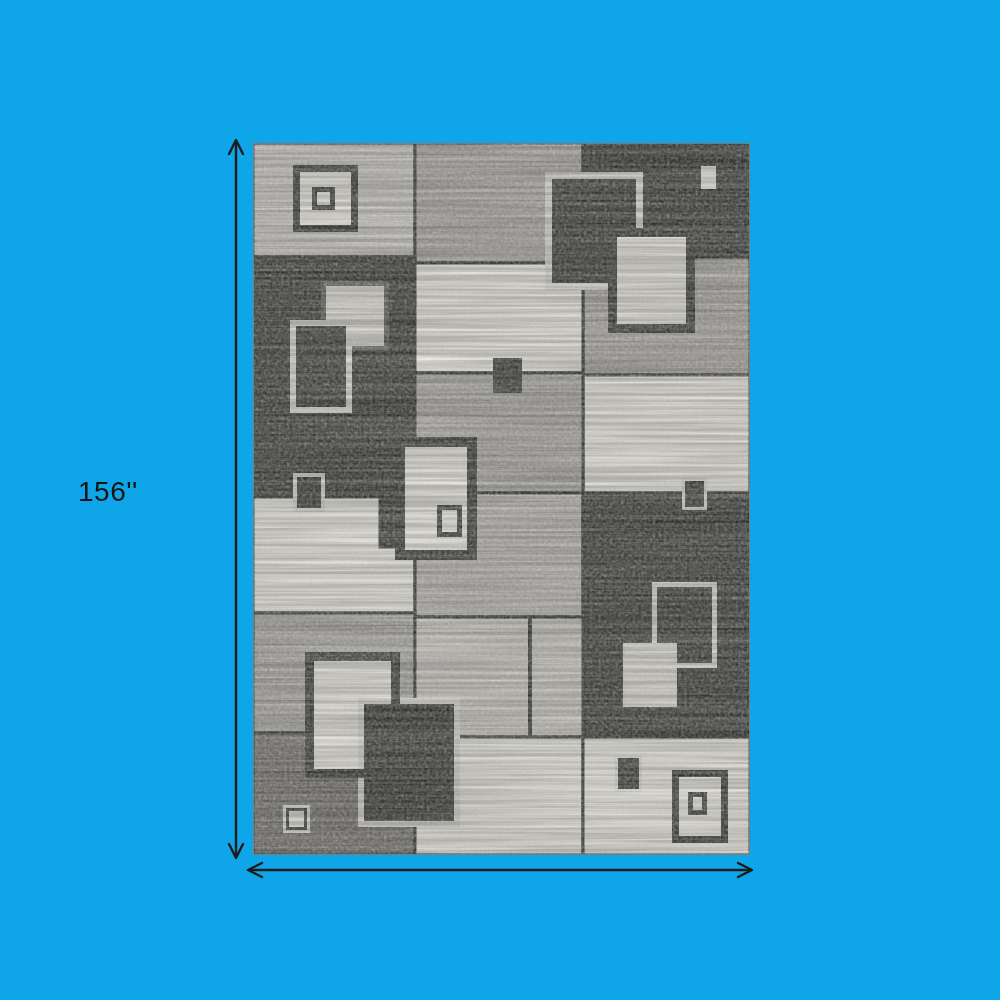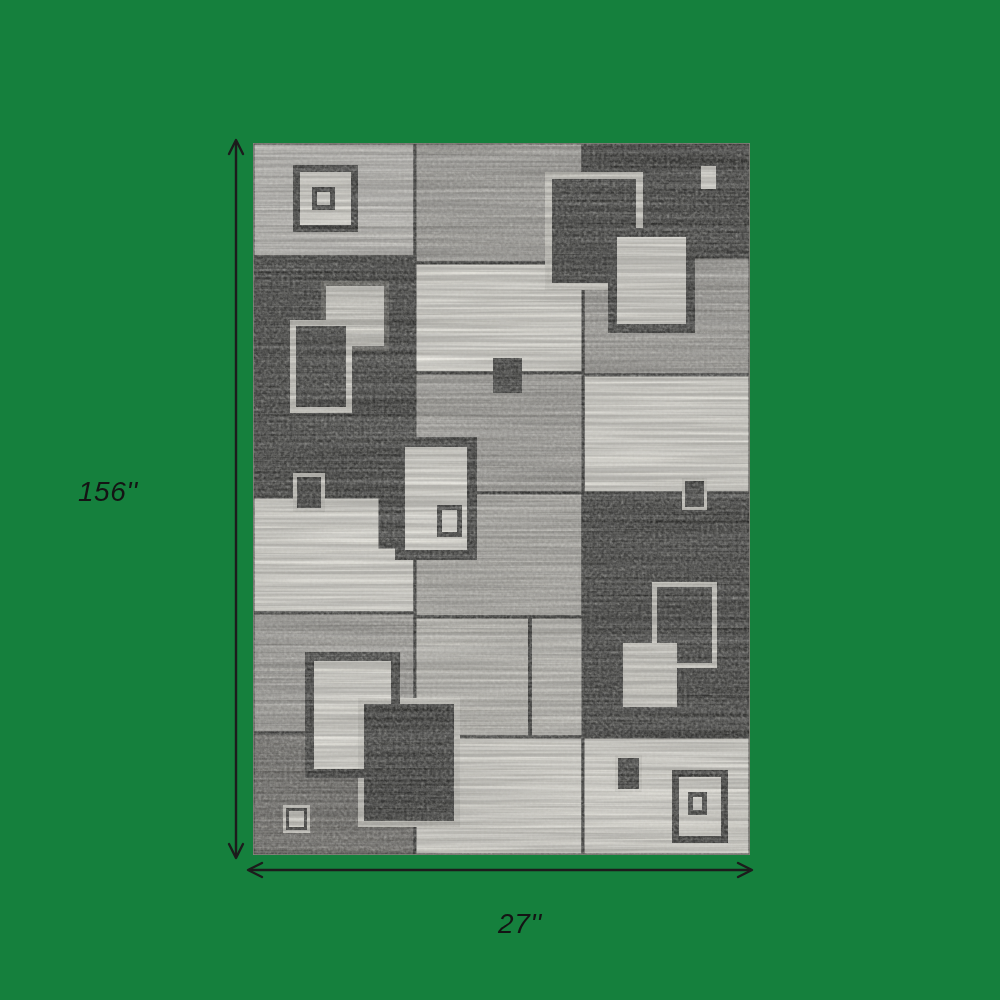--- a/index.html
+++ b/index.html
@@ -1,21 +1,21 @@
 <!DOCTYPE html>
 <html><head>
 <meta charset="utf-8">
 <style>
   html,body{margin:0;padding:0;}
   body{
     width:1000px;height:1000px;background:#ffffff;
     font-family:"Liberation Sans", sans-serif;
     overflow:hidden;
   }
-  .stage{position:relative;width:1000px;height:1000px;background:#15803d;font-style:italic;}
+  .stage{position:relative;width:1000px;height:1000px;background:#0ea5e9;}
   #scene{position:absolute;left:0;top:0;}
   .dim-label{
     position:absolute;
     color:#141414;
     font-size:28px;
     letter-spacing:0.5px;
     text-align:center;
     user-select:none;
   }
   .dim-label.v{left:38px;top:476px;width:140px;}
@@ -118,14 +118,13 @@
     <polyline points="229,154 236,140 243,154" fill="none" stroke="#1c1c1c" stroke-width="2.4" stroke-linecap="round" stroke-linejoin="round"></polyline>
     <polyline points="229,844 236,858 243,844" fill="none" stroke="#1c1c1c" stroke-width="2.4" stroke-linecap="round" stroke-linejoin="round"></polyline>
   </g>
       <g>
     <line x1="250" y1="870" x2="750" y2="870" fill="none" stroke="#1c1c1c" stroke-width="2.4" stroke-linecap="round" stroke-linejoin="round"></line>
     <polyline points="262,863 248,870 262,877" fill="none" stroke="#1c1c1c" stroke-width="2.4" stroke-linecap="round" stroke-linejoin="round"></polyline>
     <polyline points="738,863 752,870 738,877" fill="none" stroke="#1c1c1c" stroke-width="2.4" stroke-linecap="round" stroke-linejoin="round"></polyline>
   </g>
     </svg>
   <div class="dim-label v">156''</div>
-  <div class="dim-label h">27''</div>
 </div>
 
 </body></html>

